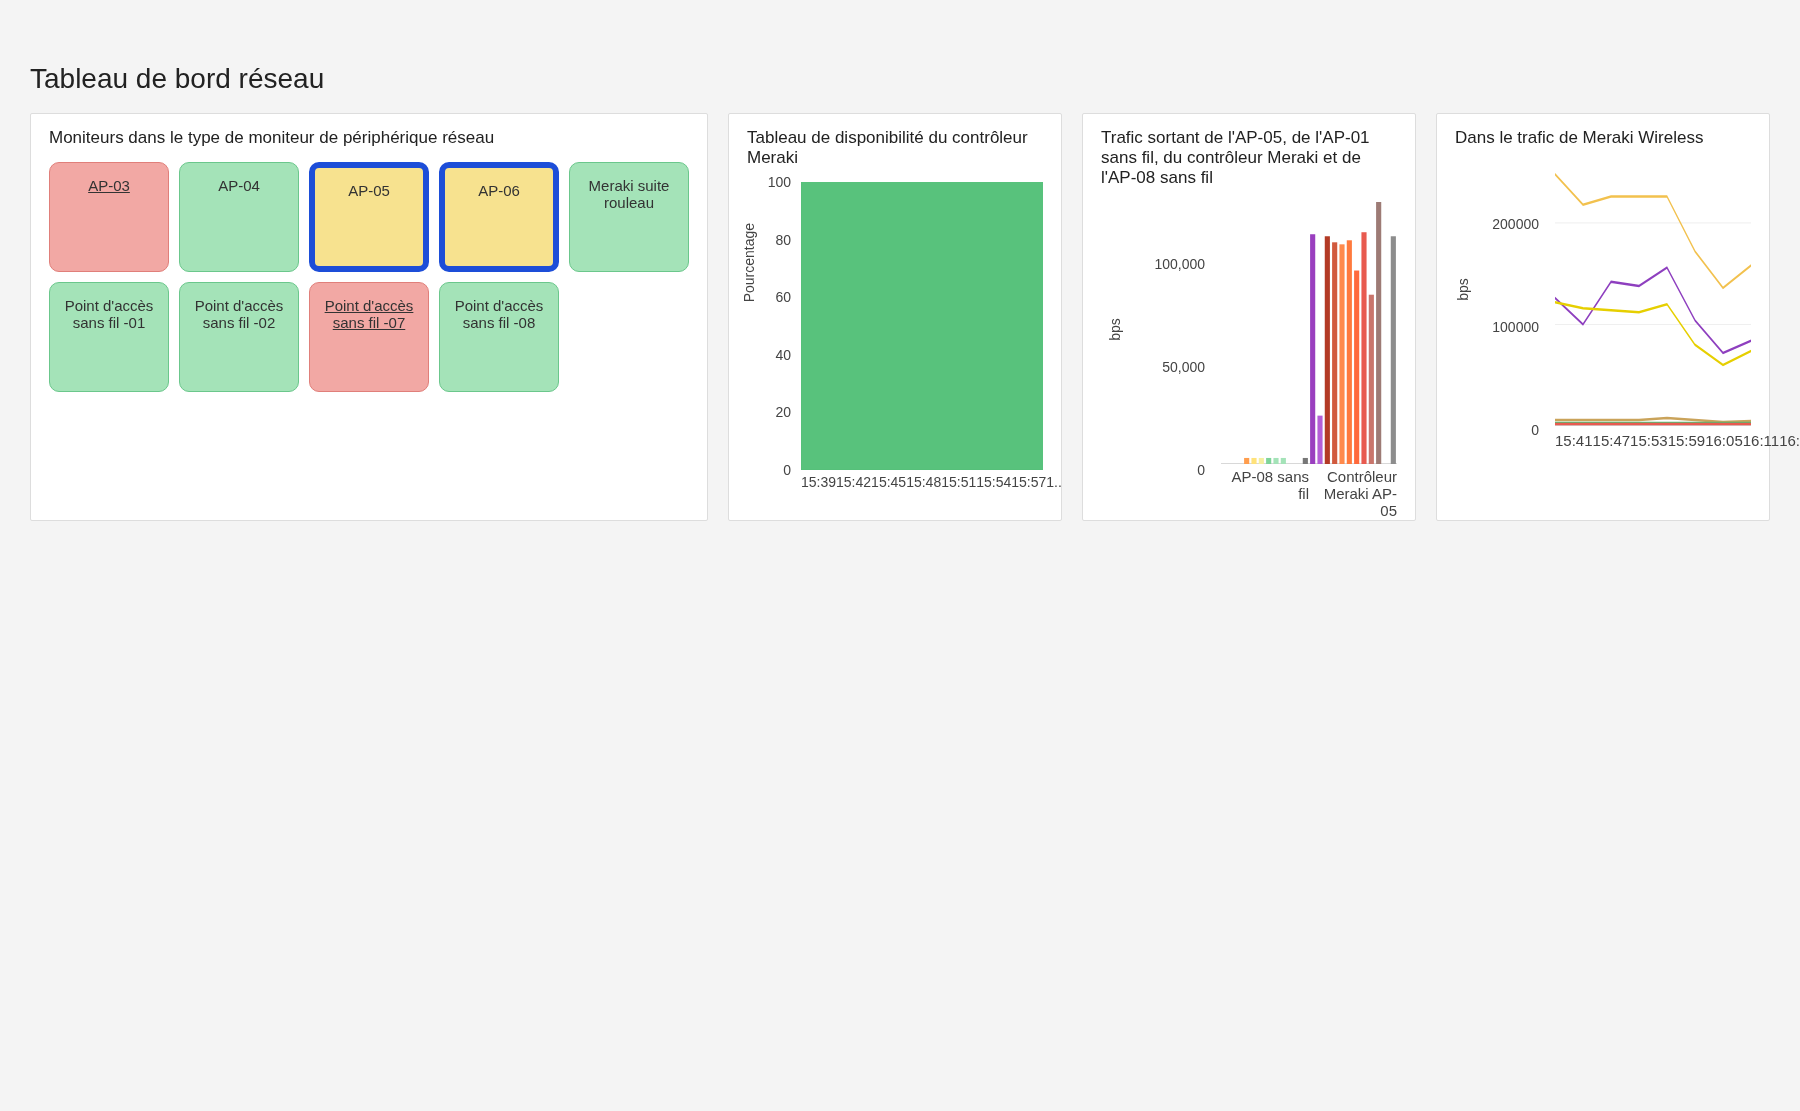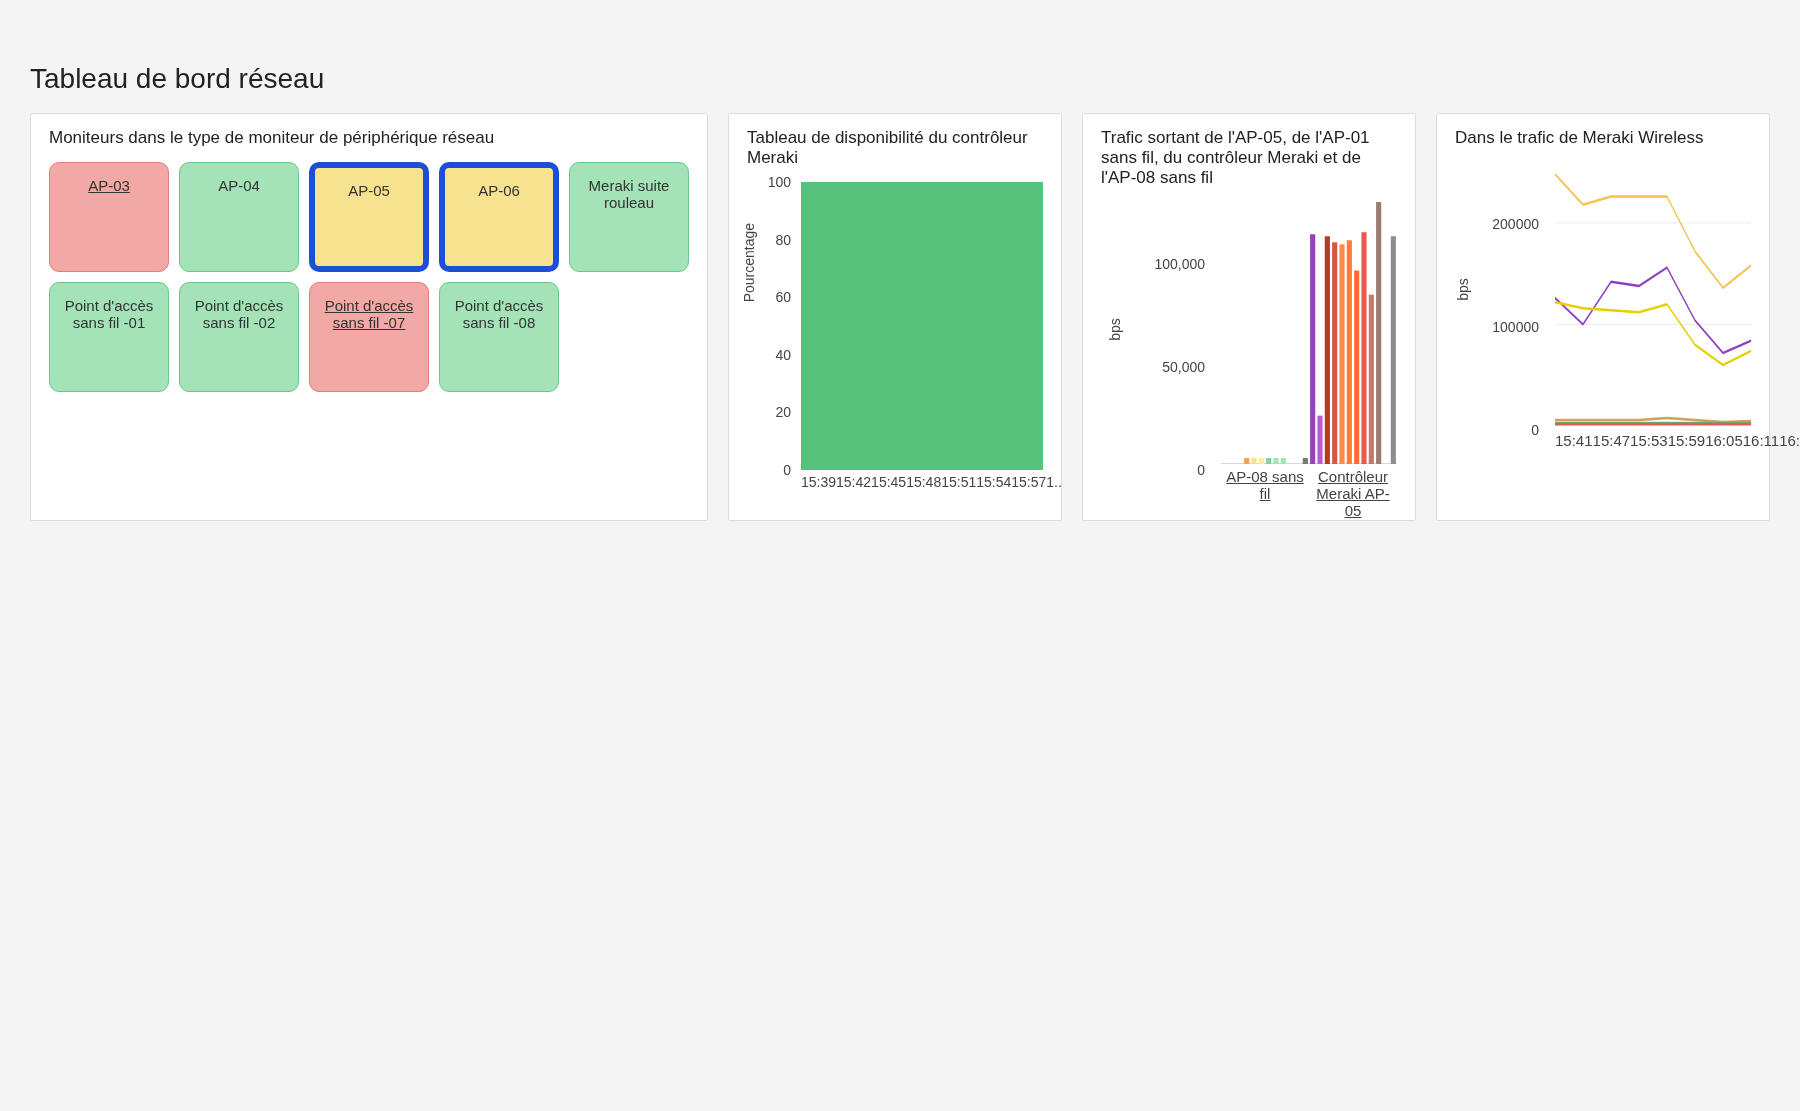--- a/index.html
+++ b/index.html
@@ -88,21 +88,21 @@
     padding-left: 120px;
     padding-bottom: 38px;
   }
   .barchart svg { width:100%; height:100%; display:block; }
   .barchart .yticks { left: 50px; width: 60px; }
   .barchart .axis-label-y { left: 6px; }
   .bar-xlabels {
     position:absolute; left:120px; right:0; bottom:0; height:34px;
     display:flex; font-size:15px; color:#444;
   }
-  .bar-xlabels div { flex:1; text-align:center;text-decoration:underline; }
+  .bar-xlabels div { flex:1; text-align:right; }
 
   
   .linechart {
     position: relative;
     height: 300px;
     padding-left: 100px;
     padding-bottom: 36px;
   }
   .linechart svg { width:100%; height:100%; display:block; }
   .linechart .yticks { left: 30px; width: 60px; }

